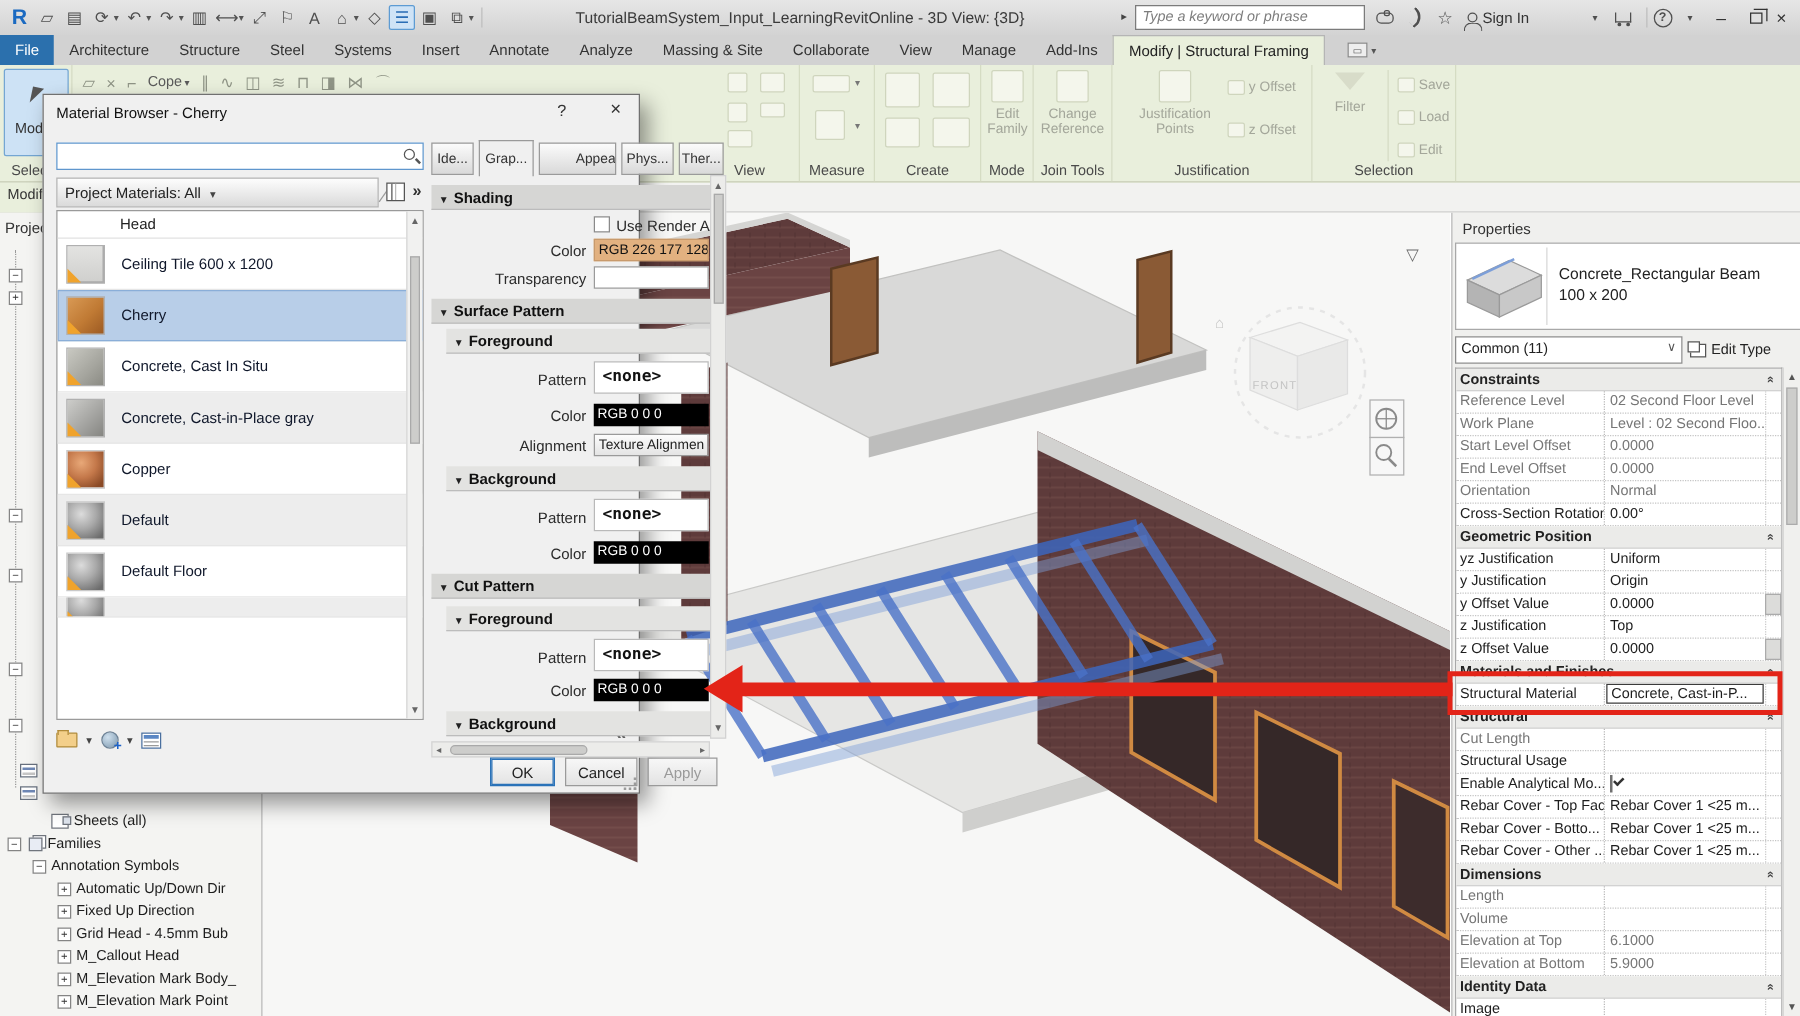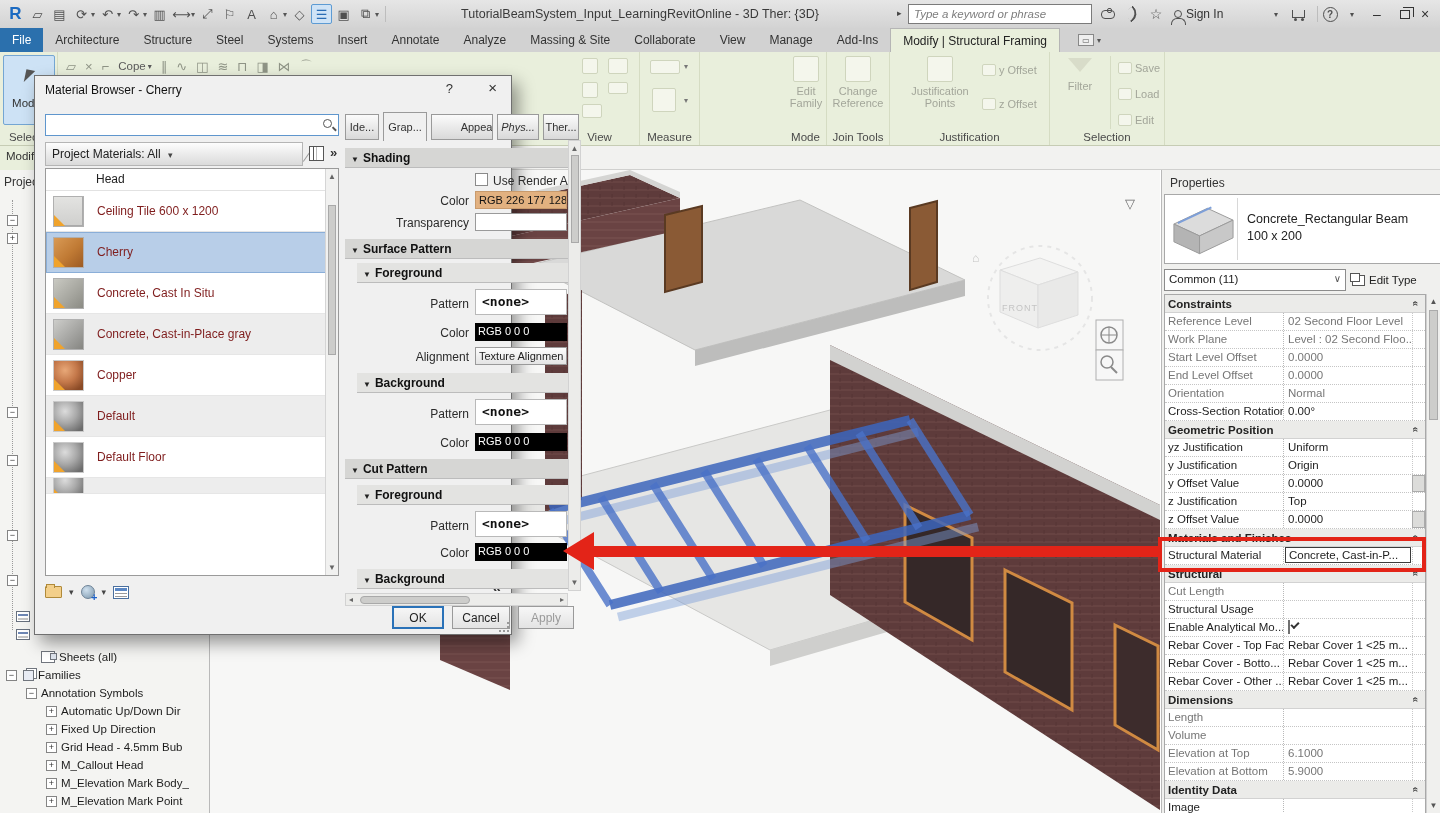--- a/index.html
+++ b/index.html
@@ -118,21 +118,21 @@
 #dlg-filter .fslant{position:absolute;right:-7px;top:2px;width:14px;height:14px;border-right:1px solid #9a9a9a;transform:rotate(35deg)}
 #grid-ic{position:absolute;left:274px;top:70px;width:15px;height:15px;border:1px solid #555;background:#fff}
 #grid-ic:after{content:"";position:absolute;left:3px;top:0;bottom:0;width:1px;background:#555;box-shadow:3px 0 0 #bbb}
 #dbl-right{position:absolute;left:295px;top:69px;font-size:13px;color:#333;font-weight:bold}
 #mlist{position:absolute;left:10px;top:92px;width:294px;height:408px;background:#fff;border:1px solid #9a9a9a;overflow:hidden}
 #mlhead{height:22px;border-bottom:1px solid #e2e2e2;font-size:12px;color:#222;padding:3px 0 0 50px}
 .mrow{height:41px;display:flex;align-items:center;border-bottom:1px solid #e6e6e6;position:relative}
 .mrow.alt{background:#ededed}
 .mrow.sel{background:#b8cee8;outline:1px solid #8aaed8;outline-offset:-1px}
 .mswc{flex:0 0 45px;display:flex;justify-content:center}
-.mname{font-size:12px;color:#7f1d1d;padding-left:6px;white-space:nowrap}
+.mname{font-size:12px;color:#0f172a;padding-left:6px;white-space:nowrap}
 .msw{width:31px;height:31px;position:relative;border:1px solid #b0b0b0}
 .msw:after{content:"";position:absolute;left:0;bottom:0;border-left:11px solid #f0a32c;border-top:11px solid transparent}
 .sw-tile{background:linear-gradient(#e3e3e1,#cfcfcd);box-shadow:inset 0 -15px 0 -14px #aaa,inset -16px 0 0 -15px #aaa}
 .sw-cherry{background:linear-gradient(135deg,#d99a55 0%,#c07a34 55%,#9c5a22 100%)}
 .sw-clad{background:linear-gradient(135deg,#cfcfc9 0%,#a9a9a2 60%,#8d8d86 100%)}
 .sw-cmu{background:linear-gradient(135deg,#c4c4bd 0%,#9e9e96 55%,#83837b 100%)}
 .sw-situ{background:linear-gradient(135deg,#c9c9c2 0%,#a5a59e 60%,#8b8b84 100%)}
 .sw-gray{background:linear-gradient(135deg,#cdcdca 0%,#a2a29f 60%,#858581 100%)}
 .sw-copper{background:radial-gradient(circle at 38% 32%,#e8a878 0%,#c4784a 45%,#8a4a26 85%);border-color:#c9c9c9}
 .sw-sphere{background:radial-gradient(circle at 38% 32%,#dcdcdc 0%,#a8a8a8 45%,#6c6c6c 88%);border-color:#c9c9c9}
@@ -204,21 +204,21 @@
         <span class="qicon">A</span>
         <span class="qicon">⌂</span>
         <span class="qcaret">▾</span>
         <span class="qicon">◇</span>
         <span class="qicon active">☰</span>
         <span class="qicon">▣</span>
         <span class="qicon">⧉</span>
         <span class="qcaret">▾</span>
       </span>
     <span class="qsep"></span>
-    <span id="tb-title">TutorialBeamSystem_Input_LearningRevitOnline - 3D Ther: {3D}</span>
+    <span id="tb-title">TutorialBeamSystem_Input_LearningRevitOnline - 3D View: {3D}</span>
     <span id="tb-play">▸</span>
     <div id="tb-search">Type a keyword or phrase</div>
     <span class="tbic" style="left:1098px">
         <span class="ic-binoc"></span>
       </span>
     <span class="tbic" style="left:1122px">
         <span class="ic-dish"></span>
       </span>
     <span class="tbic" style="left:1146px">☆</span>
     <span class="tbic" style="left:1168px">
@@ -298,20 +298,27 @@
     </div>
 
     <div class="rpanel" style="left:640px;width:60px">
       <span class="ghost" style="position:absolute;left:10px;top:8px;width:30px;height:14px"></span>
       <span style="position:absolute;left:44px;top:10px;font-size:8px;color:#777">▾</span>
       <span class="ghost" style="position:absolute;left:12px;top:36px;width:24px;height:24px"></span>
       <span style="position:absolute;left:44px;top:44px;font-size:8px;color:#777">▾</span>
       <div class="plabel">Measure</div>
     </div>
 
+    <div class="rpanel" style="left:700px;width:85px">
+      <span class="ghost" style="position:absolute;left:8px;top:6px;width:28px;height:28px"></span>
+      <span class="ghost" style="position:absolute;left:46px;top:6px;width:30px;height:28px"></span>
+      <span class="ghost" style="position:absolute;left:8px;top:42px;width:28px;height:24px"></span>
+      <span class="ghost" style="position:absolute;left:46px;top:42px;width:30px;height:24px"></span>
+      <div class="plabel">Create</div>
+    </div>
 
     <div class="rpanel" style="left:785px;width:42px">
       <div class="bigbtn" style="left:-6px">
         <div class="gic ghost"></div>
         <span>Edit Family</span>
       </div>
       <div class="plabel">Mode</div>
     </div>
 
     <div class="rpanel" style="left:827px;width:63px">
@@ -825,21 +832,21 @@
       <span class="ar" style="right:3px">▸</span>
     </div>
 
     <div class="dlgbtn default" style="left:357px;width:52px">OK</div>
     <div class="dlgbtn" style="left:417px;width:58px">Cancel</div>
     <div class="dlgbtn disabled" style="left:483px;width:56px">Apply</div>
     <div id="dlg-grip"></div>
   <div class="dtab" style="left: 310px; width: 34px;">Ide...</div>
       <div class="dtab active" style="left: 348px; width: 44px;">Grap...</div>
       <div class="dtab" style="left: 396px; width: 62px; padding-left: 48px;">Appeara...</div>
-      <div class="dtab" style="left: 462px; width: 42px; font-style: italic;">Phys...</div>
+      <div class="dtab" style="left: 462px; width: 42px;">Phys...</div>
       <div class="dtab" style="left: 508px; width: 36px;">Ther...</div>
     </div>
 
   <div id="redbox"></div>
   <div id="redshaft"></div>
   <div id="redhead"></div>
 
 </div>
 
 </body></html>

